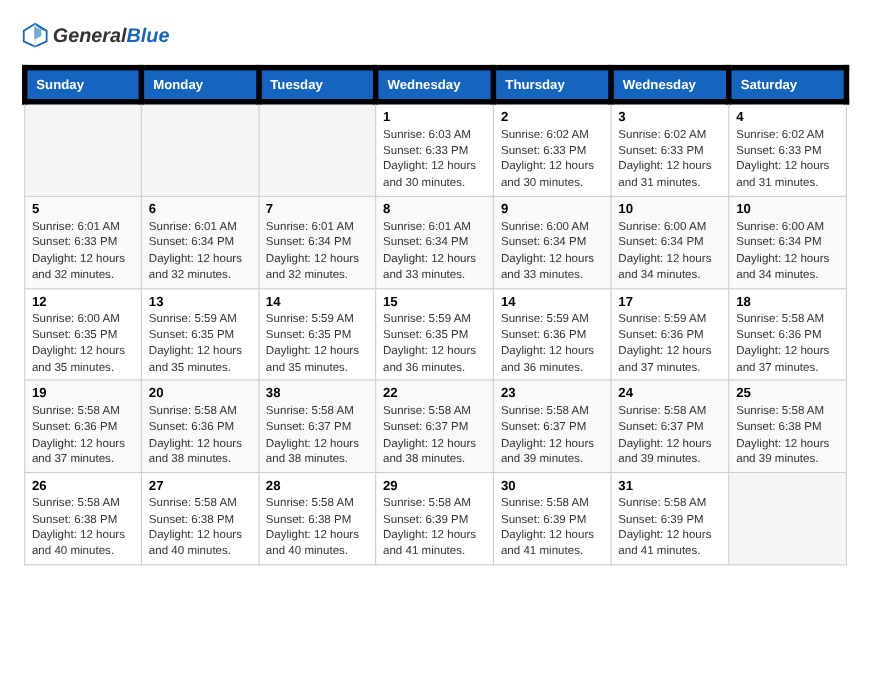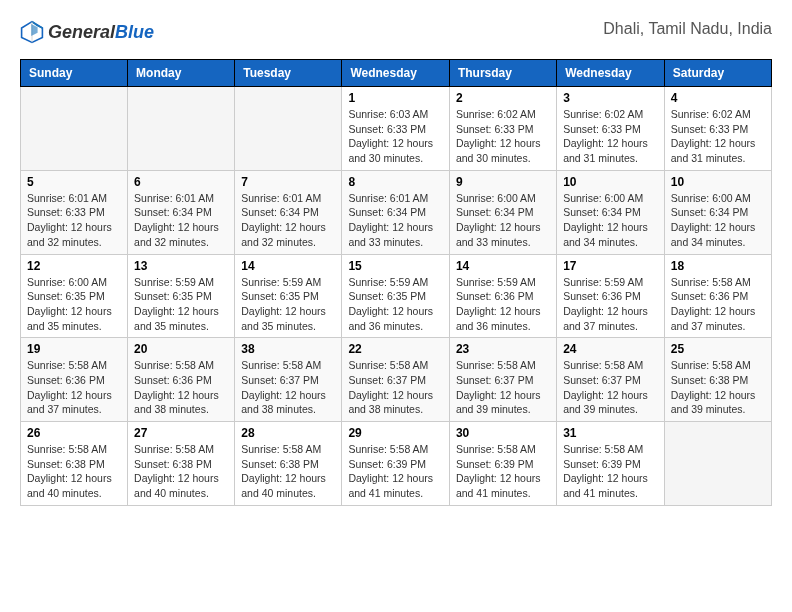--- a/index.html
+++ b/index.html
@@ -42,21 +42,21 @@
       width: 100%;
       border-collapse: collapse;
       font-size: 11px;
     }
     .calendar th {
       background-color: #1565c0;
       color: #fff;
       text-align: left;
       padding: 6px 8px;
       font-size: 12px;
-      border: 1px solid #000000;
+      border: 5px solid #000000;
     }
     .calendar td {
       border: 1px solid #ccc;
       vertical-align: top;
       padding: 4px 6px;
       width: 108px;
       min-height: 80px;
       background: #fff;
     }
     .calendar tr:nth-child(even) td {
@@ -91,21 +91,20 @@
       <path d="M15,2 L15,28" fill="none" stroke="#ccc" stroke-width="1"></path>
       <polygon points="14,5 22,9 22,16 14,20" fill="#1a75bb" opacity="0.6"></polygon>
     </svg>
     <div>
       <div>
         <span style="font-size:18px;font-weight:bold;color:#333;">General</span><span style="font-size:18px;font-weight:bold;color:#1565c0;">Blue</span>
       </div>
     </div>
   </div>
   <div class="title-block">
-    <div class="location-title">Dhali, Tamil Nadu, India</div>
   </div>
 </div>
 
 <table class="calendar">
   <thead>
     <tr>
     <th>Sunday</th>
         <th>Monday</th>
         <th>Tuesday</th>
         <th>Wednesday</th>

